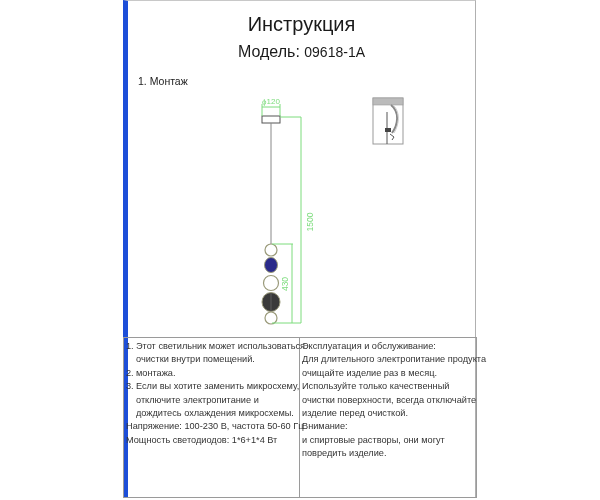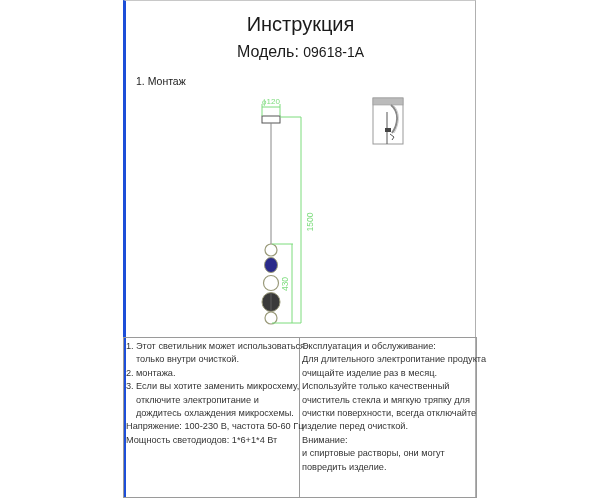--- a/index.html
+++ b/index.html
@@ -1,17 +1,17 @@
 <!DOCTYPE html>
 <html><head>
   <meta charset="utf-8">
   <style>
     html, body { margin: 0; padding: 0; background: #ffffff; }
     body { width: 600px; height: 500px; position: relative; overflow: hidden; font-family: "Liberation Sans", "DejaVu Sans", sans-serif; color: #222; }
-    .page { position: absolute; left: 123px; top: 0; width: 353px; height: 498px; border-left: 3px solid #1d4ed8; border-right: 1px solid #b0b0b0; border-top: 1px solid #c8c8c8; box-sizing: border-box; }
+    .page { position: absolute; left: 123px; top: 0; width: 353px; height: 498px; border-left: 5px solid #1d4ed8; border-right: 1px solid #b0b0b0; border-top: 1px solid #c8c8c8; box-sizing: border-box; }
     .title { position: absolute; left: 0; width: 100%; top: 12px; text-align: center; font-size: 20px; color: #1a1a1a; }
     .model { position: absolute; left: 0; width: 100%; top: 42px; text-align: center; font-size: 16px; color: #1a1a1a; }
     .model .num { font-size: 14px; }
     .section { position: absolute; left: 10px; top: 74px; font-size: 10.5px; color: #222; }
     .drawing { position: absolute; left: 0; top: 0; }
     .table { position: absolute; left: 123px; top: 337px; width: 354px; height: 161px; border: 1px solid #9a9a9a; box-sizing: border-box; display: flex; }
     .col { box-sizing: border-box; padding: 2px 2px; font-size: 9.2px; line-height: 13.4px; color: #333; }
     .col.left { width: 176px; border-right: 1px solid #9a9a9a; }
     .col.right { flex: 1; padding-left: 2px; }
     .li { display: flex; white-space: nowrap; }
@@ -65,21 +65,21 @@
     <path d="M390 134 l4 3 l-2 3" stroke="#555" stroke-width="1" fill="none"></path>
   </g>
 </svg>
 
 <div class="table">
   <div class="col left">
     <div class="li">
       <span class="n">1.</span>
       <span>
         <div>Этот светильник может использоваться</div>
-        <div>только внутри очисткой.</div>
+        <div>очистки внутри помещений.</div>
       </span>
     </div>
     <div class="li">
       <span class="n">2.</span>
       <span>
         <div>монтажа.</div>
       </span>
     </div>
     <div class="li">
       <span class="n">3.</span>
@@ -90,20 +90,19 @@
       </span>
     </div>
     <div class="plain">Напряжение: 100-230 В, частота 50-60 Гц</div>
     <div class="plain">Мощность светодиодов: 1*6+1*4 Вт</div>
   </div>
   <div class="col right">
     <div class="plain">Эксплуатация и обслуживание:</div>
     <div class="plain">Для длительного электропитание продукта</div>
     <div class="plain">очищайте изделие раз в месяц.</div>
     <div class="plain">Используйте только качественный</div>
-    <div class="plain">очиститель стекла и мягкую тряпку для</div>
     <div class="plain">очистки поверхности, всегда отключайте</div>
     <div class="plain">изделие перед очисткой.</div>
     <div class="plain">Внимание:</div>
     <div class="plain">и спиртовые растворы, они могут</div>
     <div class="plain">повредить изделие.</div>
   </div>
 </div>
 
 </body></html>

